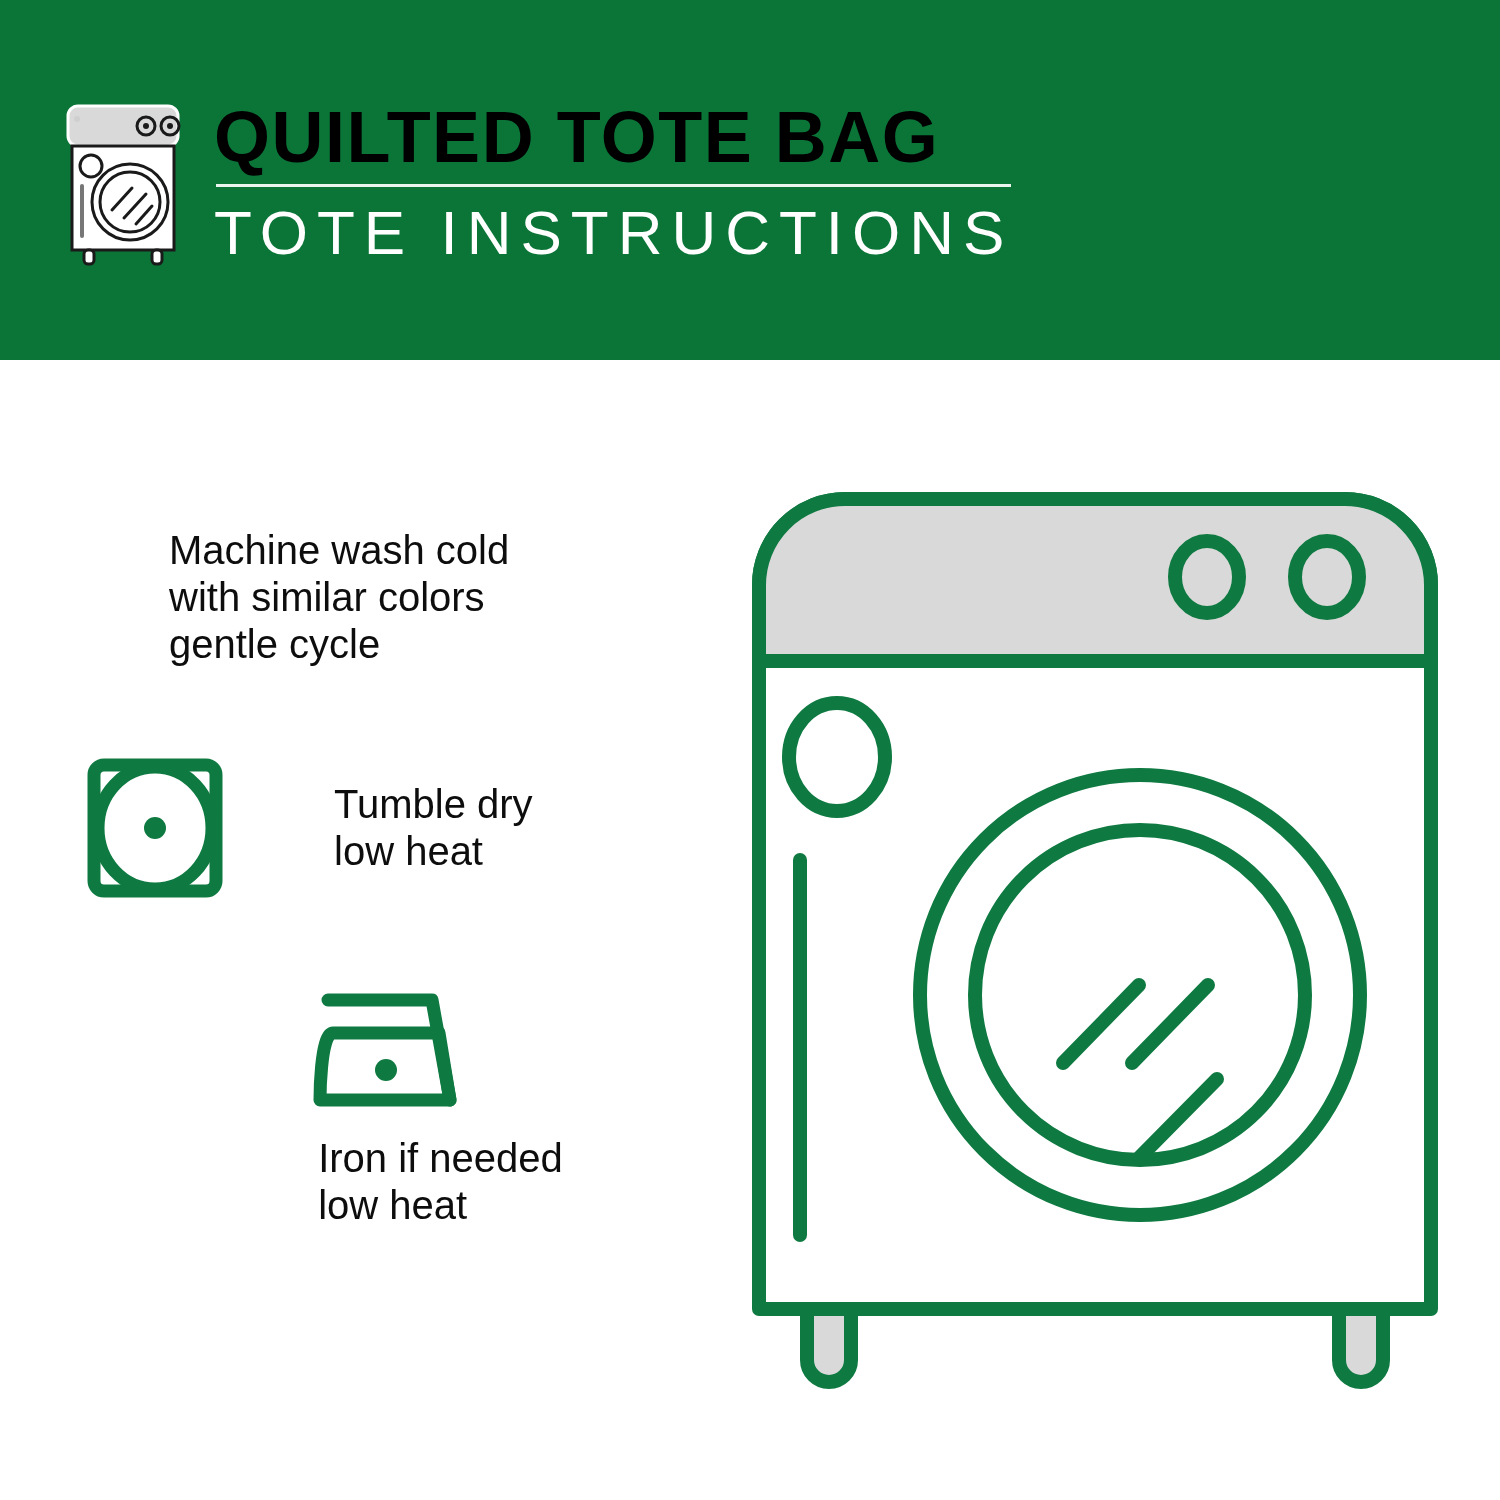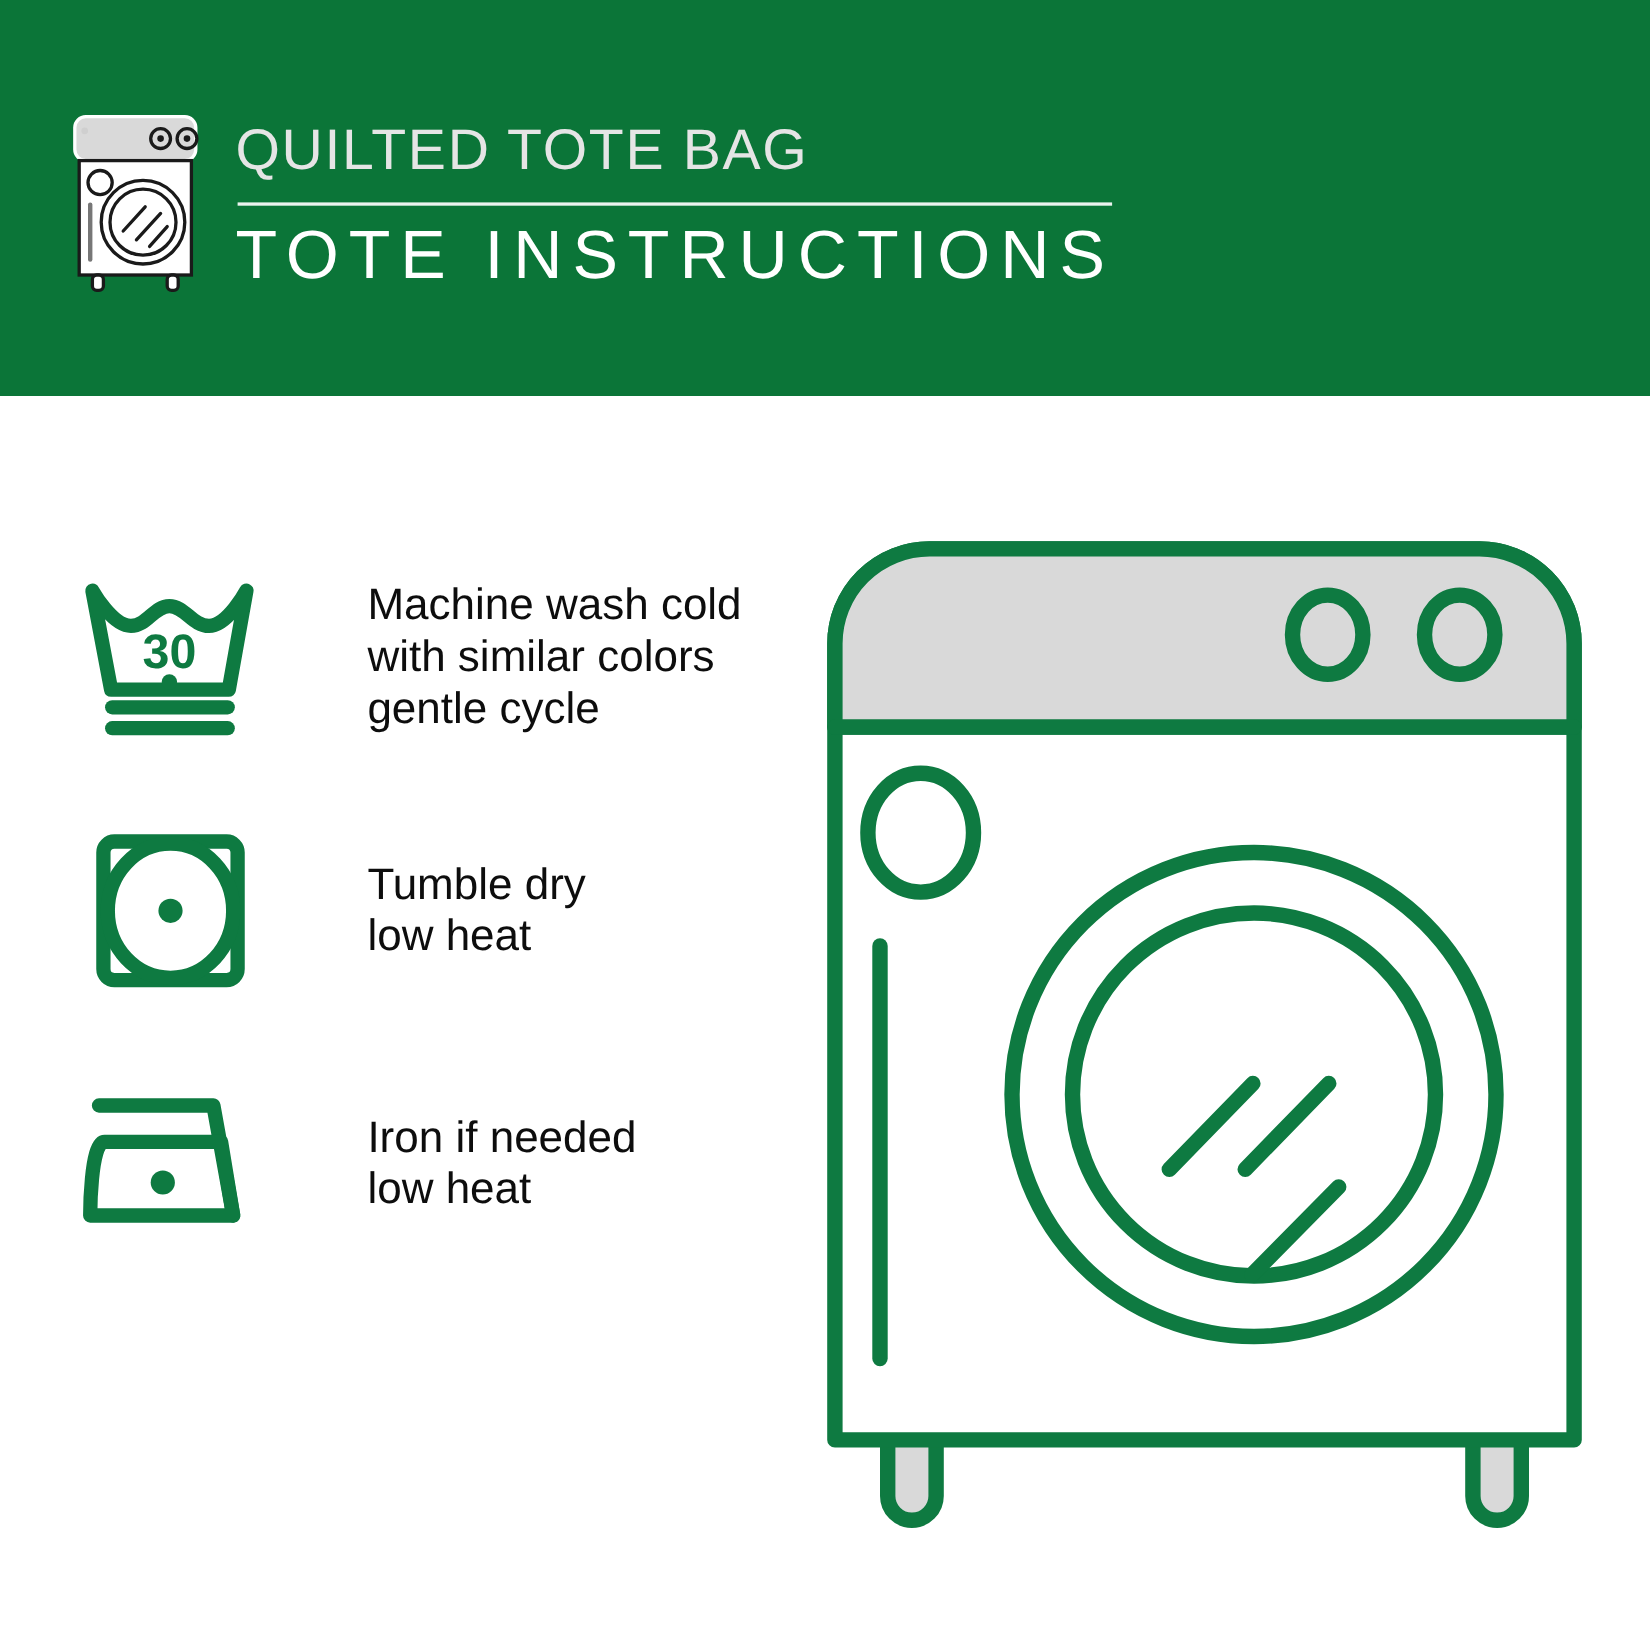--- a/index.html
+++ b/index.html
@@ -36,23 +36,23 @@
     width: 130px;
     height: 165px;
     flex: 0 0 130px;
     margin-top: 6px;
   }
   .header-text {
     margin-left: 24px;
     width: 800px;
   }
   .title-main {
-    color: #e5e5e5;
-    font-size: 52px;
-    font-weight: 400;
+    color: #000000;
+    font-size: 72px;
+    font-weight: 700;
     letter-spacing: 1.5px;
     line-height: 82px;
     white-space: nowrap;
     font-family: "Liberation Sans", sans-serif;
   }
   .title-rule {
     width: 795px;
     height: 3px;
     background: #ffffff;
     margin: 6px 0 10px 2px;
@@ -82,21 +82,21 @@
     left: 72px;
     top: 150px;
     width: 640px;
   }
   .care-row {
     display: flex;
     align-items: center;
     height: 175px;
     margin-bottom: 55px;
   }
-  .care-row:last-child { margin-bottom: 0; }
+  .care-row:last-child { margin-bottom: 0; flex-direction: column; }
   .care-symbol {
     flex: 0 0 165px;
     width: 165px;
     height: 150px;
     display: flex;
     align-items: center;
     justify-content: center;
   }
   .care-label {
     margin-left: 97px;
@@ -160,33 +160,20 @@
       </div>
 
     </div>
   </div>
 
   <div class="body-area">
 
     <div class="care-list">
 
       <div class="care-row">
-        <div class="care-symbol">
-          <svg viewBox="0 0 165 150" width="165" height="150" aria-hidden="true">
-            <g fill="none" stroke="#0E7A41" stroke-width="13" stroke-linecap="round" stroke-linejoin="round">
-
-              <path d="M12 14 C12 14 30 46 47 46 C62 46 68 28 82 28 C96 28 103 46 118 46 C135 46 152 14 152 14 L136 104 L29 104 Z"></path>
-
-              <line x1="30" y1="120" x2="135" y2="120"></line>
-              <line x1="30" y1="139" x2="135" y2="139"></line>
-            </g>
-            <text x="82" y="84" text-anchor="middle" fill="#0E7A41" font-family="Liberation Sans, sans-serif" font-size="44" font-weight="700">30</text>
-            <circle cx="82" cy="97" r="7" fill="#0E7A41"></circle>
-          </svg>
-        </div>
         <div class="care-label">Machine wash cold
 with similar colors
 gentle cycle</div>
       </div>
 
 
       <div class="care-row">
         <div class="care-symbol">
           <svg viewBox="0 0 165 150" width="165" height="150" aria-hidden="true">
             <g fill="none" stroke="#0E7A41" stroke-width="13" stroke-linejoin="round">

